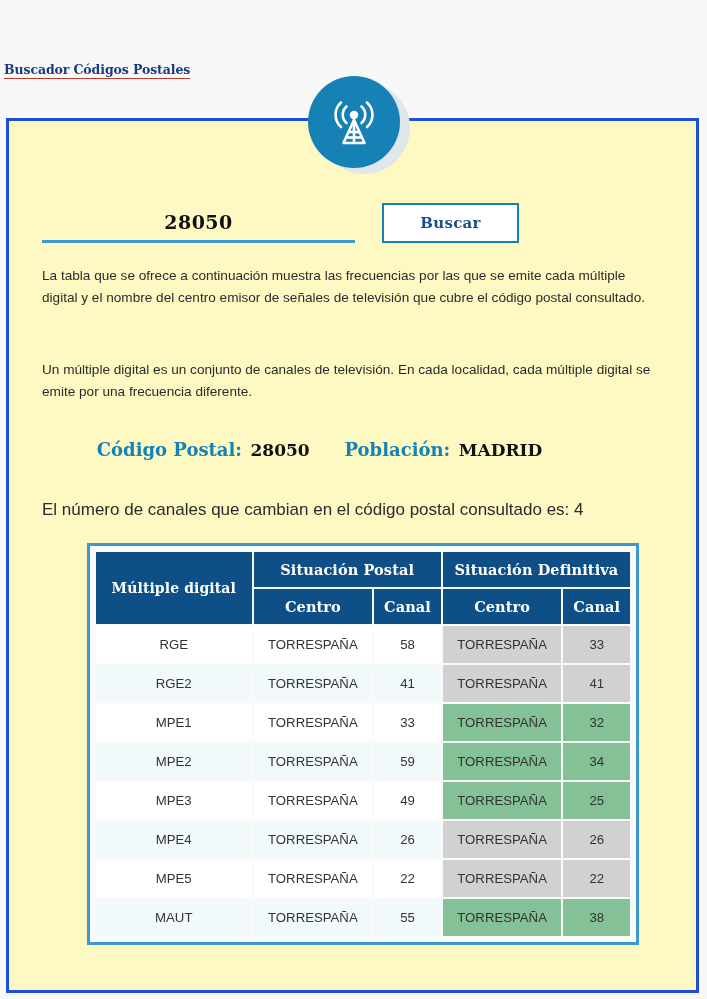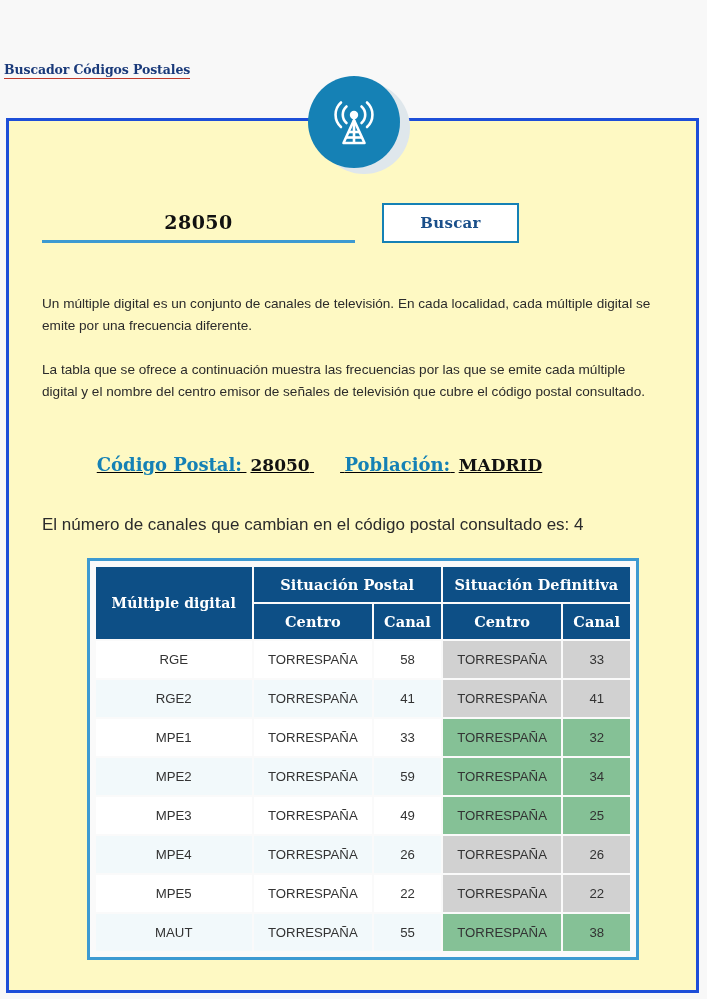--- a/index.html
+++ b/index.html
@@ -128,25 +128,24 @@
     color: #2b2b2b;
     line-height: 1.62;
     margin: 0;
     max-width: 625px;
   }
   .para-1 { margin-top: 50px; }
   .para-2 { margin-top: 22px; }
 
   
   .result-line {
-    margin-top: 51px;
+    margin-top: 36px;
     text-align: center;
     padding-right: 66px;
     white-space: nowrap;
-    text-decoration: underline;
   }
   .res-label {
     font-family: "DejaVu Serif", serif;
     font-weight: bold;
     font-size: 18px;
     color: #1581b5;
   }
   .res-value {
     font-family: "DejaVu Serif", serif;
     font-weight: bold;
@@ -237,22 +236,22 @@
 </div>
 
 <div class="main-frame">
   <div class="content">
 
     <div class="search-row">
       <input class="search-field" type="text" value="28050" style="">
       <button class="search-button">Buscar</button>
     </div>
 
+    <p class="para para-2">La tabla que se ofrece a continuación muestra las frecuencias por las que se emite cada múltiple digital y el nombre del centro emisor de señales de televisión que cubre el código postal consultado.</p>
     <p class="para para-1">Un múltiple digital es un conjunto de canales de televisión. En cada localidad, cada múltiple digital se emite por una frecuencia diferente.</p>
-    <p class="para para-2">La tabla que se ofrece a continuación muestra las frecuencias por las que se emite cada múltiple digital y el nombre del centro emisor de señales de televisión que cubre el código postal consultado.</p>
 
     <div class="result-line">
       <span class="res-label">Código Postal:</span>
       <span class="res-value">28050</span>
       <span class="res-gap"></span>
       <span class="res-label">Población:</span>
       <span class="res-value">MADRID</span>
     </div>
 
     <div class="count-line">El número de canales que cambian en el código postal consultado es: 4</div>

